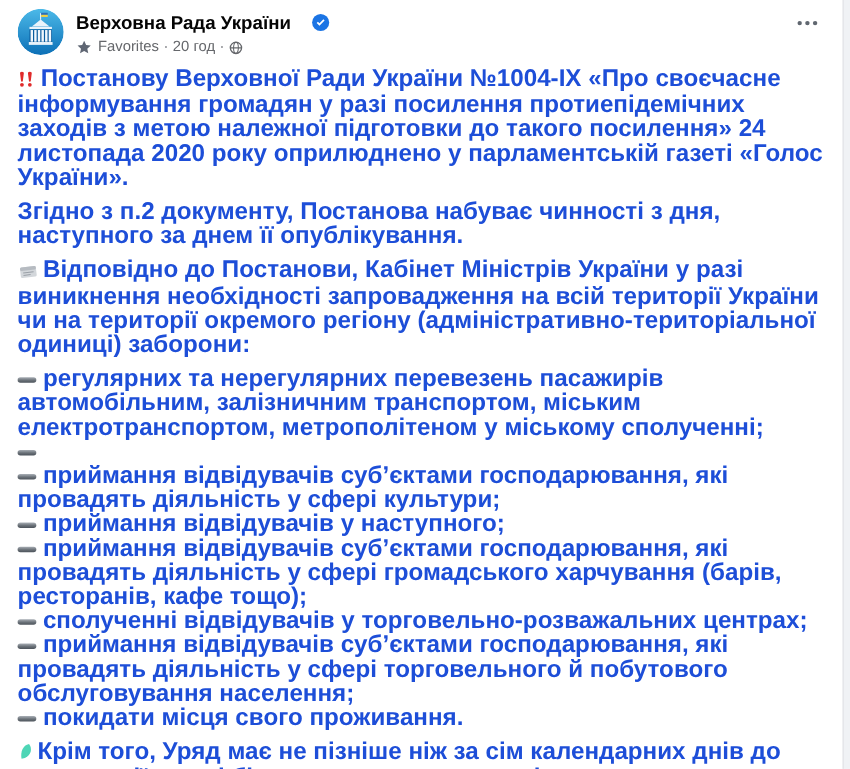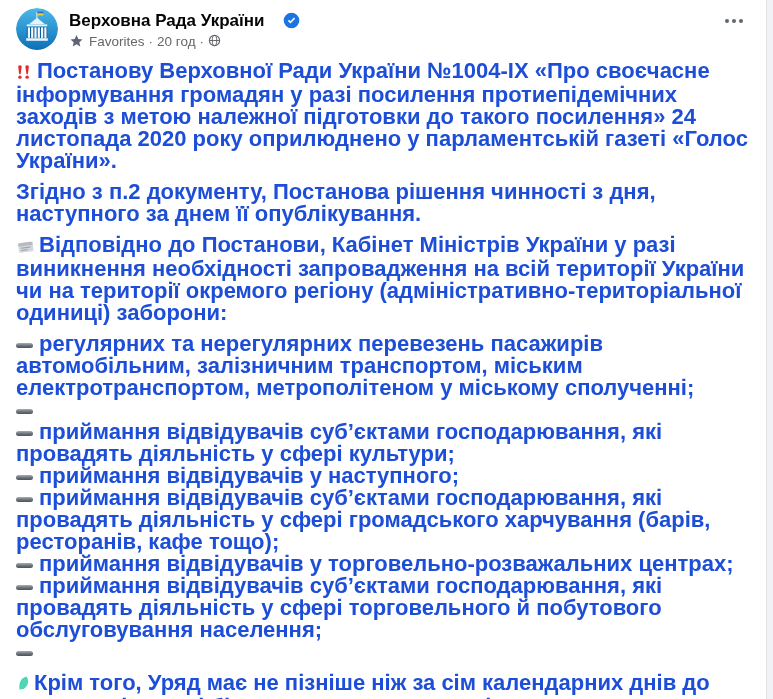--- a/index.html
+++ b/index.html
@@ -10,21 +10,21 @@
     position:absolute; top:0; right:0; width:7px; height:100%;
     background:#f0f2f5; border-left:1px solid #e0e2e6;
   }
 
   
   .post-header{ display:flex; align-items:flex-start; padding:8px 40px 0 16px; position:relative; }
   .avatar{ width:42px; height:42px; border-radius:50%; overflow:hidden; flex:0 0 42px; cursor:pointer; }
   .header-texts{ margin-left:11px; padding-top:2px; }
   .name-row{ display:flex; align-items:center; gap:18px;justify-content:space-between; }
   .page-name{ font-size:17px; font-weight:700; color:#050505; line-height:21px; cursor:pointer; }
-  .meta-row{ display:flex; align-items:flex-start; gap:4px; margin-top:3px; color:#65676b; font-size:13.5px; line-height:16px; }
+  .meta-row{ display:flex; align-items:flex-end; gap:4px; margin-top:3px; color:#65676b; font-size:13.5px; line-height:16px; }
   .meta-sep{ color:#65676b; }
   .meta-link{ cursor:pointer; }
   .more-btn{
     position:absolute; right:26px; top:13px; display:flex; gap:3px; align-items:center;
     padding:6px 4px; border-radius:50%; cursor:pointer; background:transparent; border:none;
   }
   .more-btn i{ width:4px; height:4px; border-radius:50%; background:#606770; display:block; }
 
   
   .post-body{ padding:10px 18px 0 16px; font-size:22px; line-height:22px; color:#1d4ed8;font-weight:bold; }
@@ -118,21 +118,21 @@
       <svg width="18" height="16" viewBox="0 0 21 18" fill="#e02b2b">
         <path d="M4.6 1.2 C3.0 1.2 2.5 2.1 2.6 3.0 L3.6 10.6 C3.7 11.4 4.0 11.8 4.6 11.8 C5.2 11.8 5.5 11.4 5.6 10.6 L6.6 3.0 C6.7 2.1 6.2 1.2 4.6 1.2 Z"></path>
         <circle cx="4.6" cy="15" r="2"></circle>
         <path d="M13.0 1.2 C11.4 1.2 10.9 2.1 11.0 3.0 L12.0 10.6 C12.1 11.4 12.4 11.8 13.0 11.8 C13.6 11.8 13.9 11.4 14.0 10.6 L15.0 3.0 C15.1 2.1 14.6 1.2 13.0 1.2 Z"></path>
         <circle cx="13.0" cy="15" r="2"></circle>
       </svg>
     </span><span>Постанову Верховної Ради України №1004-IX «Про своєчасне інформування громадян у разі посилення протиепідемічних заходів з метою належної підготовки до такого посилення» 24 листопада 2020 року оприлюднено у парламентській газеті «Голос України».</span>
   </p>
 
   <p>
-    <span>Згідно з п.2 документу, Постанова рішення чинності з дня, наступного за днем її опублікування.</span>
+    <span>Згідно з п.2 документу, Постанова набуває чинності з дня, наступного за днем її опублікування.</span>
   </p>
 
   <p>
     <span class="inline-emoji">
       <svg width="20" height="15" viewBox="0 0 20 15">
         <g transform="rotate(-7 10 8)">
           <rect x="2.5" y="3.5" width="14.5" height="9.5" rx="1.4" fill="#d3d7db"></rect>
           <rect x="2.5" y="3.5" width="14.5" height="3.2" rx="1.4" fill="#b6bbc1"></rect>
           <line x1="5" y1="8.6" x2="14.5" y2="8.6" stroke="#9aa0a7" stroke-width="1"></line>
           <line x1="5" y1="10.8" x2="11.5" y2="10.8" stroke="#9aa0a7" stroke-width="1"></line>
@@ -157,29 +157,29 @@
 
       <div class="ban-item">
         <span class="minus-bullet"></span><span>приймання відвідувачів у наступного;</span>
       </div>
 
       <div class="ban-item">
         <span class="minus-bullet"></span><span>приймання відвідувачів суб’єктами господарювання, які провадять діяльність у сфері громадського харчування (барів, ресторанів, кафе тощо);</span>
       </div>
 
       <div class="ban-item">
-        <span class="minus-bullet"></span><span>приймання відвідувачів у торговельно-розважальних центрах;</span>
+        <span class="minus-bullet"></span><span>сполученні відвідувачів у торговельно-розважальних центрах;</span>
       </div>
 
       <div class="ban-item">
         <span class="minus-bullet"></span><span>приймання відвідувачів суб’єктами господарювання, які провадять діяльність у сфері торговельного й побутового обслуговування населення;</span>
       </div>
 
       <div class="ban-item">
-        <span class="minus-bullet"></span>
+        <span class="minus-bullet"></span><span>покидати місця свого проживання.</span>
       </div>
     </div>
 
 
   <p>
     <span class="inline-emoji">
       <svg width="15" height="17" viewBox="0 0 15 17">
         <path d="M3.6 14.8 C2.4 8.4 4.8 2.6 10.4 1.4 C13.6 5.2 12.4 12.0 6.6 14.0 Z" fill="#4ed6b6"></path>
       </svg>
     </span><span>Крім того, Уряд має не пізніше ніж за сім календарних днів до початку дії двох і більше зазначених заходів внести до Парламенту законопроєкт щодо надання державної підтримки й пільг населенню та суб’єктам господарювання, які зазнають негативних наслідків у зв’язку з посиленням протиепідемічних заходів.</span>

